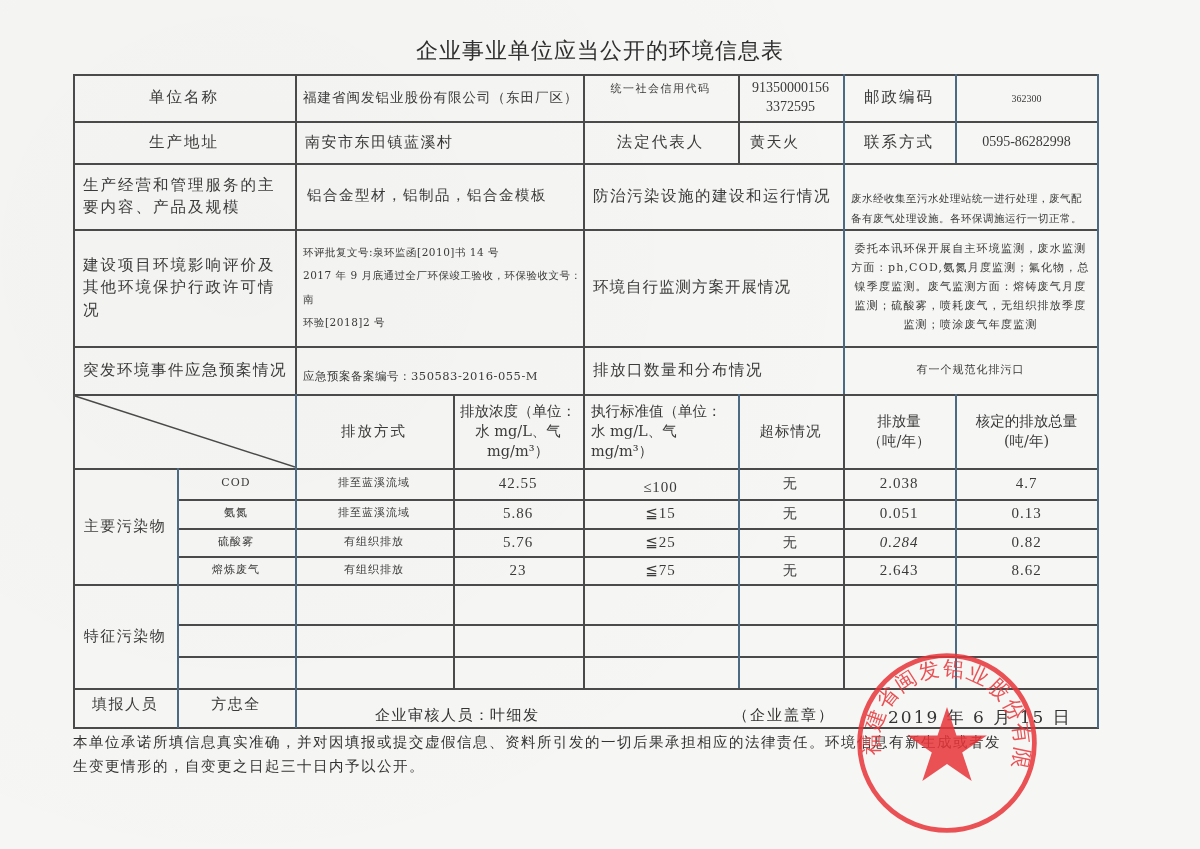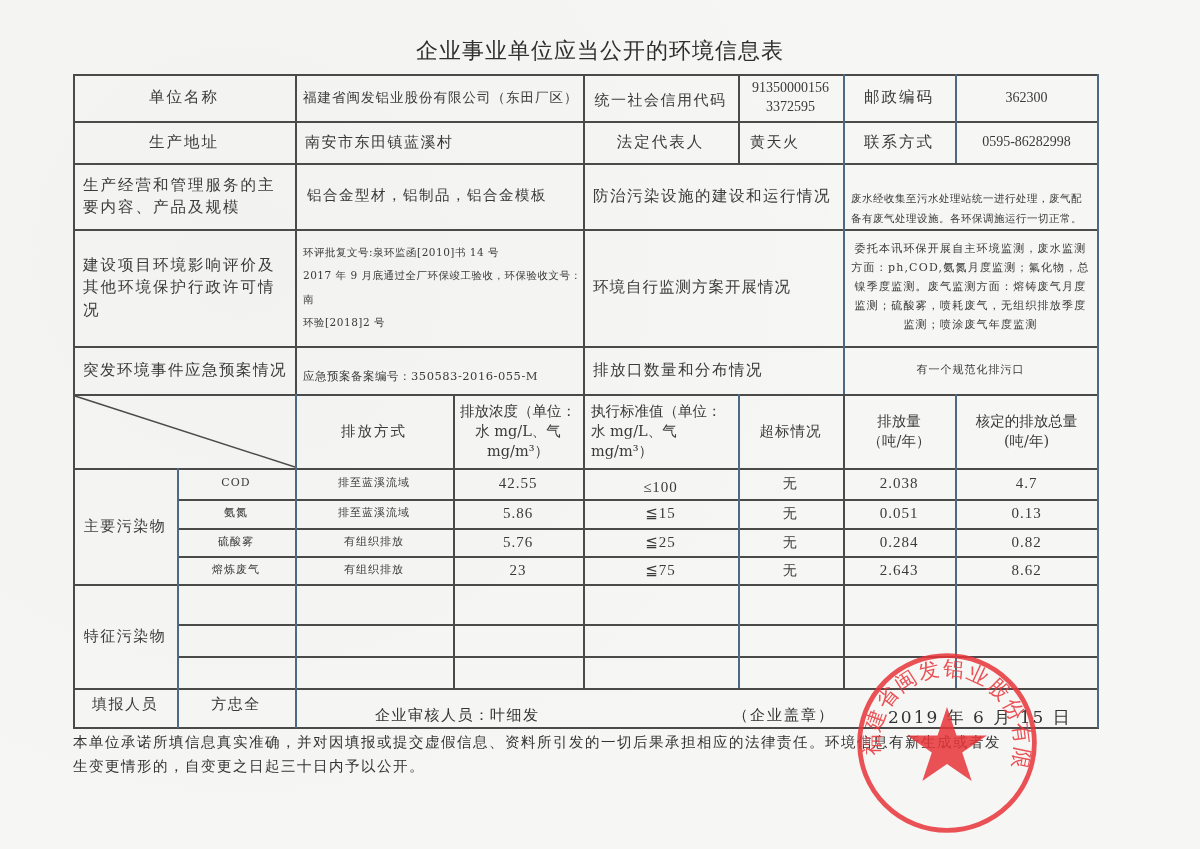--- a/index.html
+++ b/index.html
@@ -86,27 +86,27 @@
     <div class="line-v" style="left:843px;top:394px;height:294px;"></div>
     <div class="line-v blue" style="left:955px;top:394px;height:294px;"></div>
 
     <svg style="position:absolute;left:73px;top:394px;" width="222" height="74">
       <line x1="2" y1="2" x2="222" y2="73" stroke="#4a4a4a" stroke-width="1.4"></line>
     </svg>
   </div>
 
   <div class="cell lbl" style="left:73px;top:74px;width:222px;height:47px;">单位名称</div>
   <div class="cell val lbl-left" style="left:295px;top:74px;width:288px;height:47px;font-size:13.5px;letter-spacing:1px;padding-left:8px;">福建省闽发铝业股份有限公司（东田厂区）</div>
-  <div class="cell lbl" style="left:583px;top:70px;width:155px;height:60px;font-size:15px;letter-spacing:1.5px;">统一社会信用代码</div>
+  <div class="cell lbl" style="left:583px;top:59px;width:155px;height:60px;font-size:11px;letter-spacing:1.5px;">统一社会信用代码</div>
   <div class="cell num" style="left:738px;top:74px;width:105px;height:47px;flex-direction:column;font-size:14px;line-height:1.35;letter-spacing:0;">
     <span>91350000156</span>
     <span>3372595</span>
   </div>
   <div class="cell lbl" style="left:843px;top:74px;width:112px;height:47px;">邮政编码</div>
-  <div class="cell num" style="left:955px;top:74px;width:143px;height:49px;font-size:14px;letter-spacing:0;">362300</div>
+  <div class="cell num" style="left:955px;top:74px;width:143px;height:49px;font-size:10px;letter-spacing:0;">362300</div>
 
   <div class="cell lbl" style="left:73px;top:121px;width:222px;height:42px;">生产地址</div>
   <div class="cell val lbl-left" style="left:295px;top:121px;width:288px;height:42px;padding-left:10px;font-size:15px;">南安市东田镇蓝溪村</div>
   <div class="cell lbl" style="left:583px;top:121px;width:155px;height:42px;">法定代表人</div>
   <div class="cell val lbl-left" style="left:738px;top:121px;width:105px;height:42px;padding-left:12px;font-size:15px;">黄天火</div>
   <div class="cell lbl" style="left:843px;top:121px;width:112px;height:42px;">联系方式</div>
   <div class="cell num" style="left:955px;top:121px;width:143px;height:42px;font-size:14px;letter-spacing:0;">0595-86282998</div>
 
   <div class="cell val lbl-left" style="left:295px;top:163px;width:288px;height:66px;padding-left:12px;font-size:14.5px;">铝合金型材，铝制品，铝合金模板</div>
   <div class="cell lbl lbl-left" style="left:73px;top:163px;width:222px;height:66px;padding-left:10px;padding-right:6px;line-height:1.45;">生产经营和管理服务的主要内容、产品及规模</div>
@@ -155,21 +155,21 @@
     <div class="cell num" style="left:843px;top:499px;width:112px;height:29px;">0.051</div>
     <div class="cell num" style="left:955px;top:499px;width:143px;height:29px;">0.13</div>
   </div>
 
   <div>
     <div class="cell pollutant" style="left:177px;top:528px;width:118px;height:28px;">硫酸雾</div>
     <div class="cell pollutant" style="left:295px;top:528px;width:158px;height:28px;">有组织排放</div>
     <div class="cell num" style="left:453px;top:528px;width:130px;height:28px;">5.76</div>
     <div class="cell num" style="left:583px;top:528px;width:155px;height:28px;">≦25</div>
     <div class="cell val" style="left:738px;top:528px;width:105px;height:28px;">无</div>
-    <div class="cell num" style="left:843px;top:528px;width:112px;height:28px;">0.284</div>
+    <div class="cell num" style="left:843px;top:528px;width:112px;height:28px;font-style:italic;">0.284</div>
     <div class="cell num" style="left:955px;top:528px;width:143px;height:28px;">0.82</div>
   </div>
 
   <div>
     <div class="cell pollutant" style="left:177px;top:556px;width:118px;height:28px;">熔炼废气</div>
     <div class="cell pollutant" style="left:295px;top:556px;width:158px;height:28px;">有组织排放</div>
     <div class="cell num" style="left:453px;top:556px;width:130px;height:28px;">23</div>
     <div class="cell num" style="left:583px;top:556px;width:155px;height:28px;">≦75</div>
     <div class="cell val" style="left:738px;top:556px;width:105px;height:28px;">无</div>
     <div class="cell num" style="left:843px;top:556px;width:112px;height:28px;">2.643</div>

